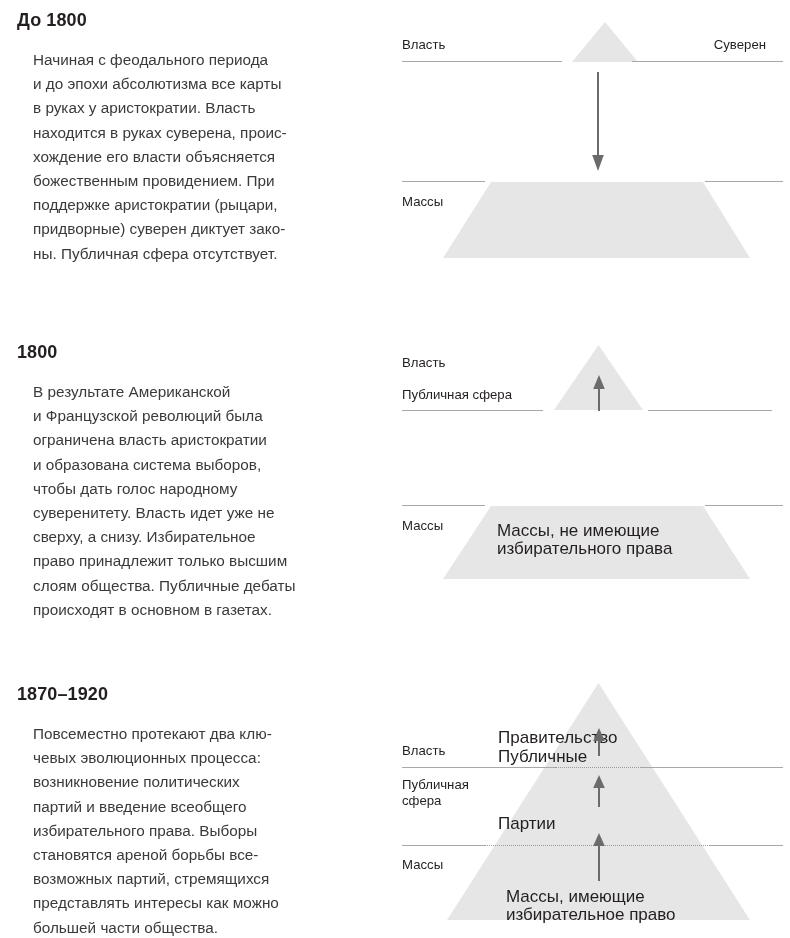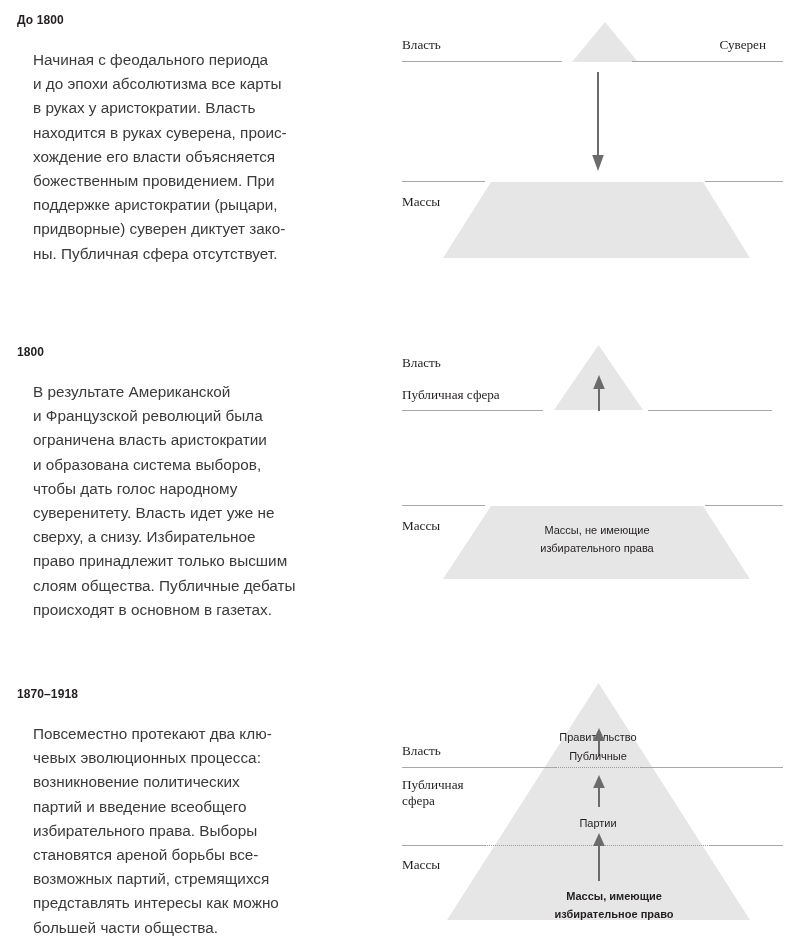--- a/index.html
+++ b/index.html
@@ -22,21 +22,21 @@
     left: 0;
     width: 790px;
   }
   .text-col {
     position: absolute;
     left: 17px;
     top: 0;
     width: 350px;
   }
   .heading {
-    font-size: 12px;
+    font-size: 18px;
     font-weight: bold;
     line-height: 24px;
     letter-spacing: 0.1px;
     margin: 0 0 0 0;
     color: #231f20;
   }
   .body-text {
     font-size: 15.3px;
     line-height: 24.2px;
     color: #3a3a3a;
@@ -53,21 +53,20 @@
     height: 290px;
   }
   .diagram.tall { height: 268px; }
 
   .band-label {
     position: absolute;
     font-size: 13.2px;
     line-height: 16px;
     color: #231f20;
     white-space: pre-line;
-    font-family: Liberation Serif, serif;
   }
   .band-label.right {
     text-align: right;
   }
   .rule {
     position: absolute;
     height: 1px;
     background: #a8a8a8;
   }
   .rule.dotted {
@@ -79,24 +78,24 @@
   .shape {
     position: absolute;
     background: #e6e6e6;
   }
   .tri {
     background: none;
   }
 
   .inner-label {
     position: absolute;
-    font-size: 11px;
+    font-size: 17px;
     line-height: 17.5px;
     color: #231f20;
-    text-align: center;
+    text-align: left;
     white-space: pre-line;
   }
 
   .arrow {
     position: absolute;
   }
 
   svg { display: block; overflow: visible; }
 </style>
 </head>
@@ -205,21 +204,21 @@
 
     <div class="inner-label" style="left:102px;top:192px;width:200px;">Массы, не имеющие
 избирательного права</div>
 
   </div>
 </div>
 
 <div class="section" style="top:670px;height:268px;">
 
   <div class="text-col" style="top:12px;">
-    <div class="heading">1870–1918</div>
+    <div class="heading">1870–1920</div>
     <div class="body-text">Повсеместно протекают два клю-
 чевых эволюционных процесса:
 возникновение политических
 партий и введение всеобщего
 избирательного права. Выборы
 становятся ареной борьбы все-
 возможных партий, стремящихся
 представлять интересы как можно
 большей части общества.</div>
   </div>
@@ -267,17 +266,17 @@
 
     <div class="band-label" style="left:7px;top:187px;">Массы</div>
 
     <div class="arrow" style="left:197px;top:163px;">
       <svg width="14" height="48" viewBox="0 0 14 48" aria-hidden="true">
         <line x1="7" y1="48" x2="7" y2="9" stroke="#6b6b6b" stroke-width="2"></line>
         <polygon points="7,0 1.2,13 12.8,13" fill="#6b6b6b"></polygon>
       </svg>
     </div>
 
-    <div class="inner-label" style="left:119px;top:218px;width:200px;font-weight:bold;">Массы, имеющие
+    <div class="inner-label" style="left:111px;top:218px;width:200px;">Массы, имеющие
 избирательное право</div>
 
   </div>
 </div>
 
 </body></html>

